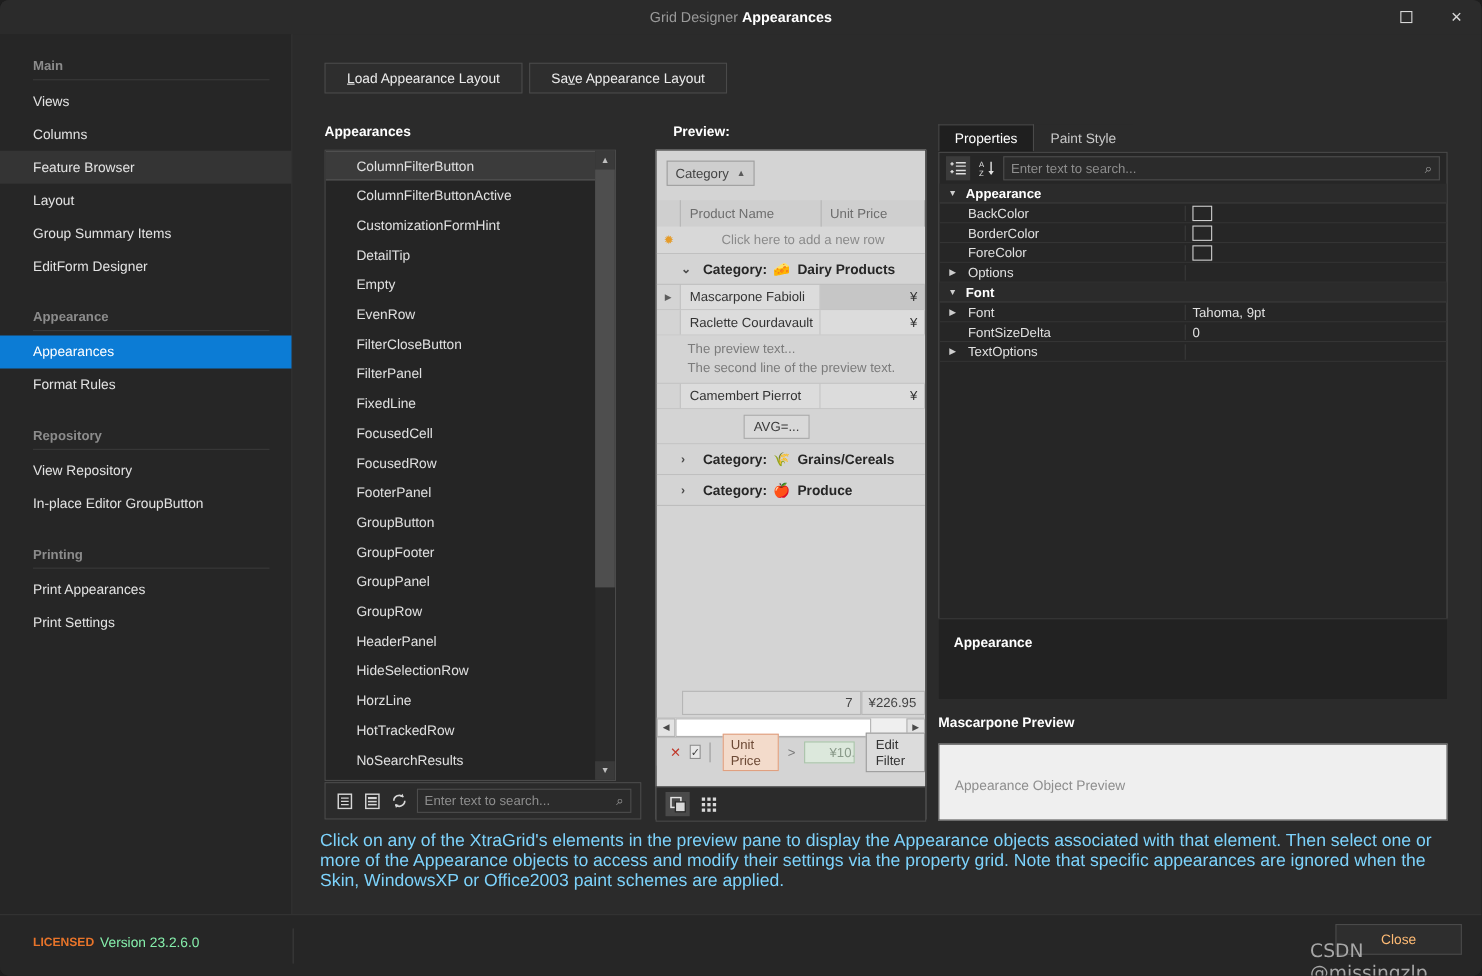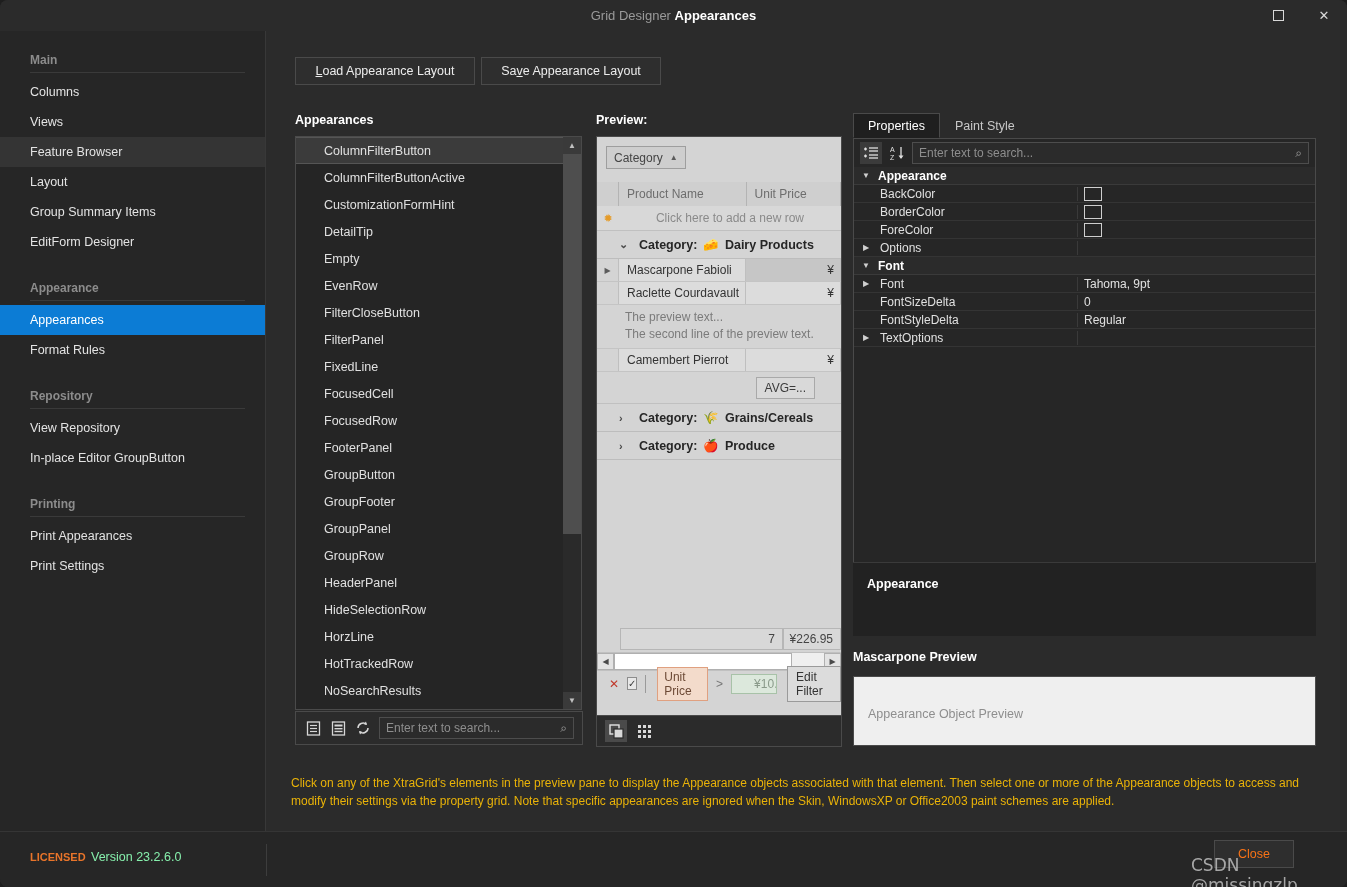--- a/index.html
+++ b/index.html
@@ -72,21 +72,21 @@
     display:flex; align-items:center; justify-content:center;
   }
   .mn { text-decoration:underline; }
 
   .panel-label {
     position:absolute; color:#ffffff; font-size:12.5px; font-weight:bold;
   }
 
   
   .applist-wrap {
-    position:absolute; left:29px; top:105px; width:287px; height:574px;
+    position:absolute; left:29px; top:105px; width:265px; height:574px;
     background:#252525; border:1px solid #4a4a4a;
     overflow:hidden;
   }
   .applist {
     position:absolute; left:0; top:0; width:268px; height:572px;
   }
   .app-item {
     height:27px; display:flex; align-items:center;
     padding-left:28px; color:#e0e0e0; font-size:12.5px;
   }
@@ -166,21 +166,21 @@
     display:flex; align-items:center; padding-left:8px;
     border-right:1px solid #bfbfbf; background:#dcdcdc; color:#333; font-size:12px;
   }
   .pv-cell.focused { background:#c6c6c6; }
   .pv-cell.num { justify-content:flex-end; padding-right:6px; }
   .pv-previewrow {
     background:#d4d4d4; border-bottom:1px solid #c4c4c4;
     padding:4px 0 5px 28px; color:#7b7b7b; line-height:17px; font-size:12px;
   }
   .pv-footerrow {
-    display:flex; justify-content:flex-end; align-items:center;
+    display:flex; justify-content:center; align-items:center;
     height:32px; background:#d4d4d4; border-bottom:1px solid #c0c0c0; padding-right:26px;
   }
   .pv-avg {
     border:1px solid #a9a9a9; background:#d9d9d9; color:#3b3b3b;
     padding:3px 8px; font-size:12px;
   }
   .pv-filler { background:#d4d4d4; }
   .pv-gridfooter { display:flex; justify-content:flex-end; height:27px; background:#d4d4d4; align-items:center; }
   .pv-gf-cell {
     height:22px; background:#d8d8d8; border:1px solid #b6b6b6;
@@ -287,45 +287,45 @@
     color:#ffffff; font-weight:bold; font-size:12.5px;
   }
   .ap-preview {
     position:absolute; left:853px; top:676px; width:463px; height:70px;
     background:#efefef; border:1px solid #4a4a4a;
     padding:30px 0 0 14px; color:#8e8e8e; font-size:12.5px;
   }
 
   
   .footdesc {
-    position:absolute; left:291px; top:774px; width:1015px;
-    color:#eab308; font-size:12px; line-height:18px;
+    position:absolute; left:291px; top:756px; width:1015px;
+    color:#7dd3fc; font-size:16px; line-height:18px;
   }
 
   
   .statusbar {
     position:absolute; left:0; top:831px; width:1347px; height:56px;
     background:#262626;
     border-top:1px solid #353535;
   }
   .lic {
     position:absolute; left:30px; top:19px;
     color:#e8742a; font-weight:bold; font-size:11px;
   }
   .ver {
     position:absolute; left:91px; top:18px;
     color:#86efac; font-size:12.5px;
   }
   .statusbar .divline {
     position:absolute; left:266px; top:12px; width:1px; height:32px; background:#3d3d3d;
   }
   .close-btn {
-    position:absolute; left:1214px; top:840px; width:80px; height:28px;
+    position:absolute; left:1214px; top:840px; width:115px; height:28px;
     background:#2e2e2e; border:1px solid #4a4a4a;
-    color:#f97316; font-size:12.5px;
+    color:#fdba74; font-size:12.5px;
     display:flex; align-items:center; justify-content:center;
   }
   .watermark {
     position:absolute; left:1191px; top:855px;
     color:#b9b9b9; font-size:17px; opacity:.88;
     font-family:"DejaVu Sans", sans-serif;
     pointer-events:none;
   }
 </style>
 </head>
@@ -344,24 +344,24 @@
         </div>
       <div class="win-btn">✕</div>
     </div>
   </div>
 
   <div class="sidebar">
 
     <div class="side-group">Main</div>
     <div class="side-group-rule"></div>
     <div class="side-item">
+        <span>Views</span>
+      </div>
+    <div class="side-item">
         <span>Columns</span>
-      </div>
-    <div class="side-item">
-        <span>Views</span>
       </div>
     <div class="side-item hover-state">
         <span>Feature Browser</span>
       </div>
     <div class="side-item">
         <span>Layout</span>
       </div>
     <div class="side-item">
         <span>Group Summary Items</span>
       </div>
@@ -461,21 +461,21 @@
             <path d="M11 1.5 L12 4.8 L8.7 4.3 Z" fill="#d7d7d7"></path>
             <path d="M5 14.5 L4 11.2 L7.3 11.7 Z" fill="#d7d7d7"></path>
           </svg>
       </div>
       <div class="search-box">
         <span>Enter text to search...</span>
         <span class="mag">⌕</span>
       </div>
     </div>
 
-    <div class="panel-label" style="left:330px; top:82px;">Preview:</div>
+    <div class="panel-label" style="left:346px; top:82px;">Preview:</div>
     <div class="preview-wrap">
 
       <div class="pv-grouppanel">
         <span class="pv-groupchip">
           <span>Category</span>
           <span style="font-size:8px;color:#5a5a5a;">▲</span>
         </span>
       </div>
 
       <div class="pv-headerrow">
@@ -659,25 +659,20 @@
           <span class="tri">▶</span>
           <span class="pg-name">Font</span>
           <span class="pg-val">Tahoma, 9pt</span>
         </div>
         <div class="pg-row">
           <span class="tri"></span>
           <span class="pg-name">FontSizeDelta</span>
           <span class="pg-val">0</span>
         </div>
         <div class="pg-row">
-          <span class="tri"></span>
-          <span class="pg-name">FontStyleDelta</span>
-          <span class="pg-val">Regular</span>
-        </div>
-        <div class="pg-row">
           <span class="tri">▶</span>
           <span class="pg-name">TextOptions</span>
           <span class="pg-val"></span>
         </div>
       </div>
   </div>
 
   <div class="desc-panel">
     <span>Appearance</span>
   </div>

